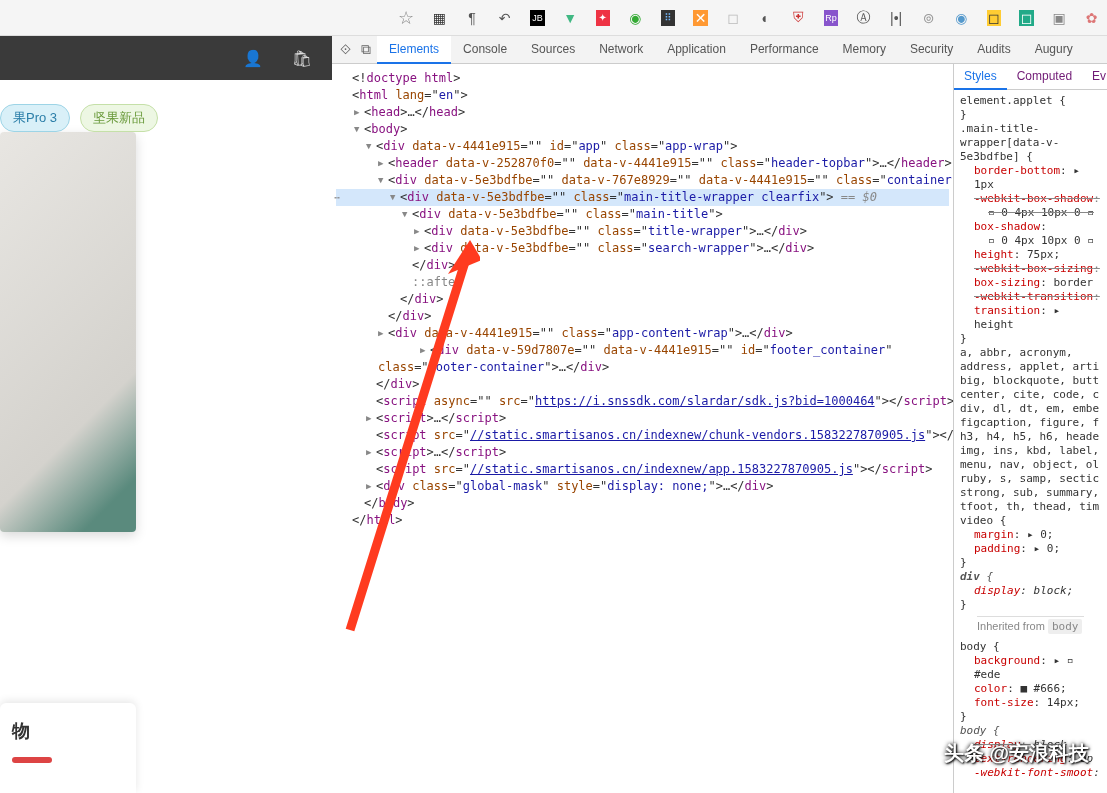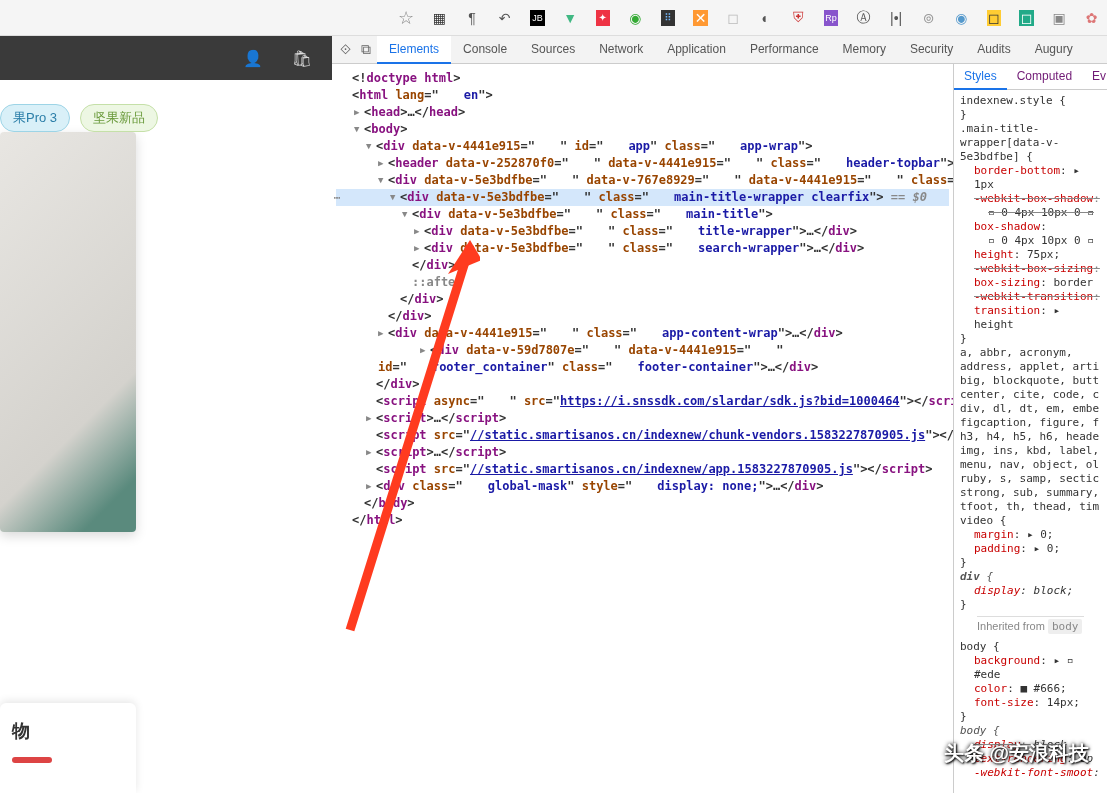--- a/index.html
+++ b/index.html
@@ -19,26 +19,26 @@
 .bottom-card { position:absolute; bottom:0; left:0; width:136px; height:90px; background:#fff; border-radius:6px 6px 0 0; box-shadow:0 -2px 8px rgba(0,0,0,.1); padding:16px 12px; }
 .bottom-card-title { font-size:18px; font-weight:600; color:#333; }
 .bottom-line { width:40px; height:6px; background:#d44; border-radius:3px; margin-top:14px; }
 .devtools { position:absolute; top:36px; left:332px; right:0; bottom:0; background:#fff; display:flex; flex-direction:column; }
 .dt-tabs { height:28px; border-bottom:1px solid #ccc; display:flex; align-items:center; padding:0 8px; gap:0; background:#f3f3f3; }
 .dt-tabs-left { display:flex; gap:10px; align-items:center; color:#666; padding-right:6px; }
 .dt-tab { padding:6px 12px; font-size:12px; color:#555; cursor:pointer; }
 .dt-tab.active { color:#1a73e8; border-bottom:2px solid #1a73e8; background:#fff; }
 .dt-body { flex:1; display:flex; overflow:hidden; }
 .dom-tree { flex:1; padding:6px 4px; font-family:Menlo,Consolas,monospace; font-size:12px; line-height:17px; overflow:auto; white-space:nowrap; position:relative; }
-.dom-line { padding-left:0;font-weight:bold; }
+.dom-line { padding-left:0; }
 .dom-line .ind { display:inline-block; }
 .tri { display:inline-block; width:10px; color:#888; font-size:9px; vertical-align:middle; }
 .tag { color:#881280; }
 .attr-n { color:#994500; }
-.attr-v { color:#1a1aa6;margin-left:25px; }
+.attr-v { color:#1a1aa6; }
 .punct { color:#333; }
 .url { color:#1a1aa6; text-decoration:underline; }
 .hl-line { background:#d4e7fb; }
 .comment-eq { color:#888; font-style:italic; }
 .dots-col { position:absolute; left:2px; color:#888; font-size:10px; }
 .styles-pane { width:154px; min-width:154px; border-left:1px solid #ccc; display:flex; flex-direction:column; font-family:Menlo,Consolas,monospace; font-size:11px; overflow:hidden; }
 .styles-tabs { height:26px; border-bottom:1px solid #ccc; display:flex; align-items:flex-start; }
 .styles-tab { padding:5px 10px; font-size:12px; color:#701a75; font-family:-apple-system,sans-serif; }
 .styles-tab.active { color:#1a73e8; border-bottom:2px solid #1a73e8; }
 .filter-row { height:24px; border-bottom:1px solid #eee; padding:4px 8px; color:#aaa; font-family:-apple-system,sans-serif; font-size:11px; }
@@ -147,21 +147,21 @@
         <div class="dom-line"><span class="ind" style="width:6px"></span><span class="tri"></span><span class="punct">&lt;/</span><span class="tag">html</span><span class="punct">&gt;</span></div>
       </div>
     <div class="styles-pane">
       <div class="styles-tabs">
         <div class="styles-tab active">Styles</div>
         <div class="styles-tab">Computed</div>
         <div class="styles-tab">Ev</div>
       </div>
       <div class="styles-body" id="styles-body">
           <div>
-            <div>indexnew.style {</div>
+            <div>element.applet {</div>
             <div>}</div>
           </div>
           <div>
             <div>.main-title-wrapper[data-v-5e3bdfbe] {</div>
             <div class="" style="padding-left:14px;"><span class="prop">border-bottom</span>: <span class="val">▸ 1px</span></div>
             <div class="strike" style="padding-left:14px;"><span class="prop">-webkit-box-shadow</span>: <span class="val"></span></div>
             <div class="strike" style="padding-left:28px;"><span class="prop"></span><span class="val">▫ 0 4px 10px 0 ▫</span></div>
             <div class="" style="padding-left:14px;"><span class="prop">box-shadow</span>: <span class="val"></span></div>
             <div class="" style="padding-left:28px;"><span class="prop"></span><span class="val">▫ 0 4px 10px 0 ▫</span></div>
             <div class="" style="padding-left:14px;"><span class="prop">height</span>: <span class="val">75px;</span></div>

